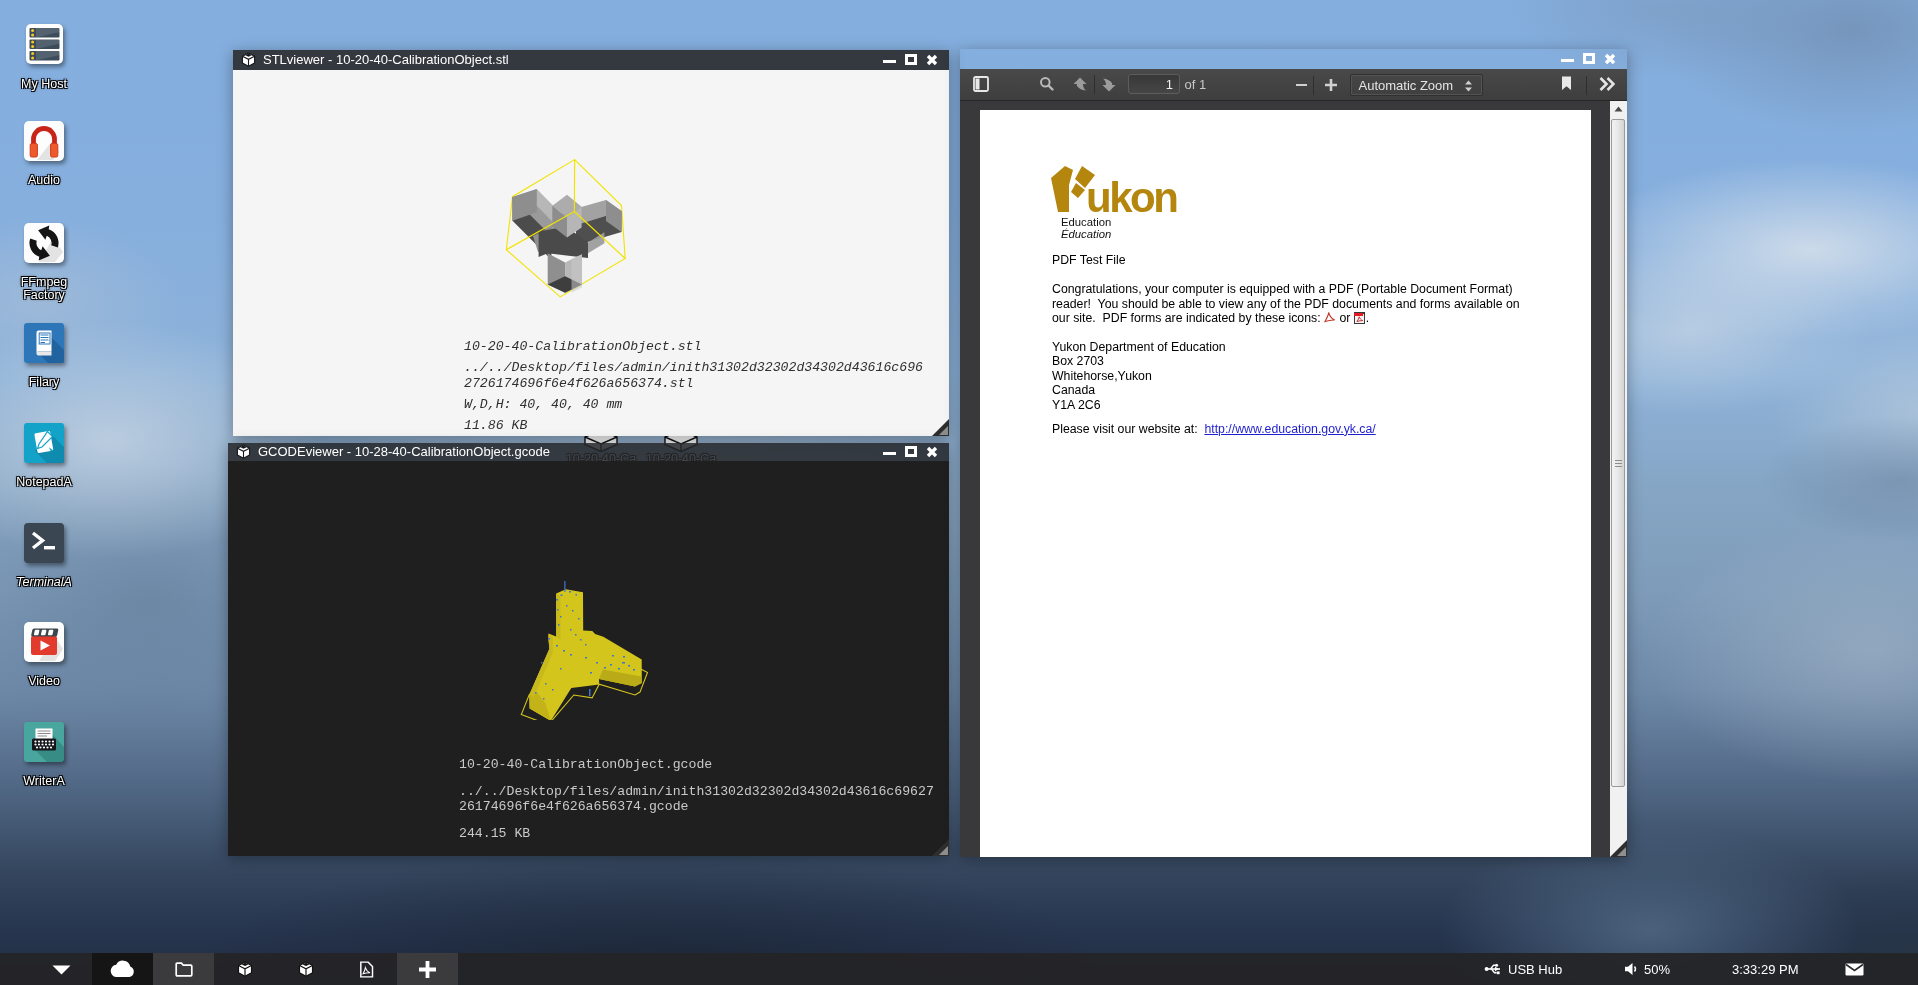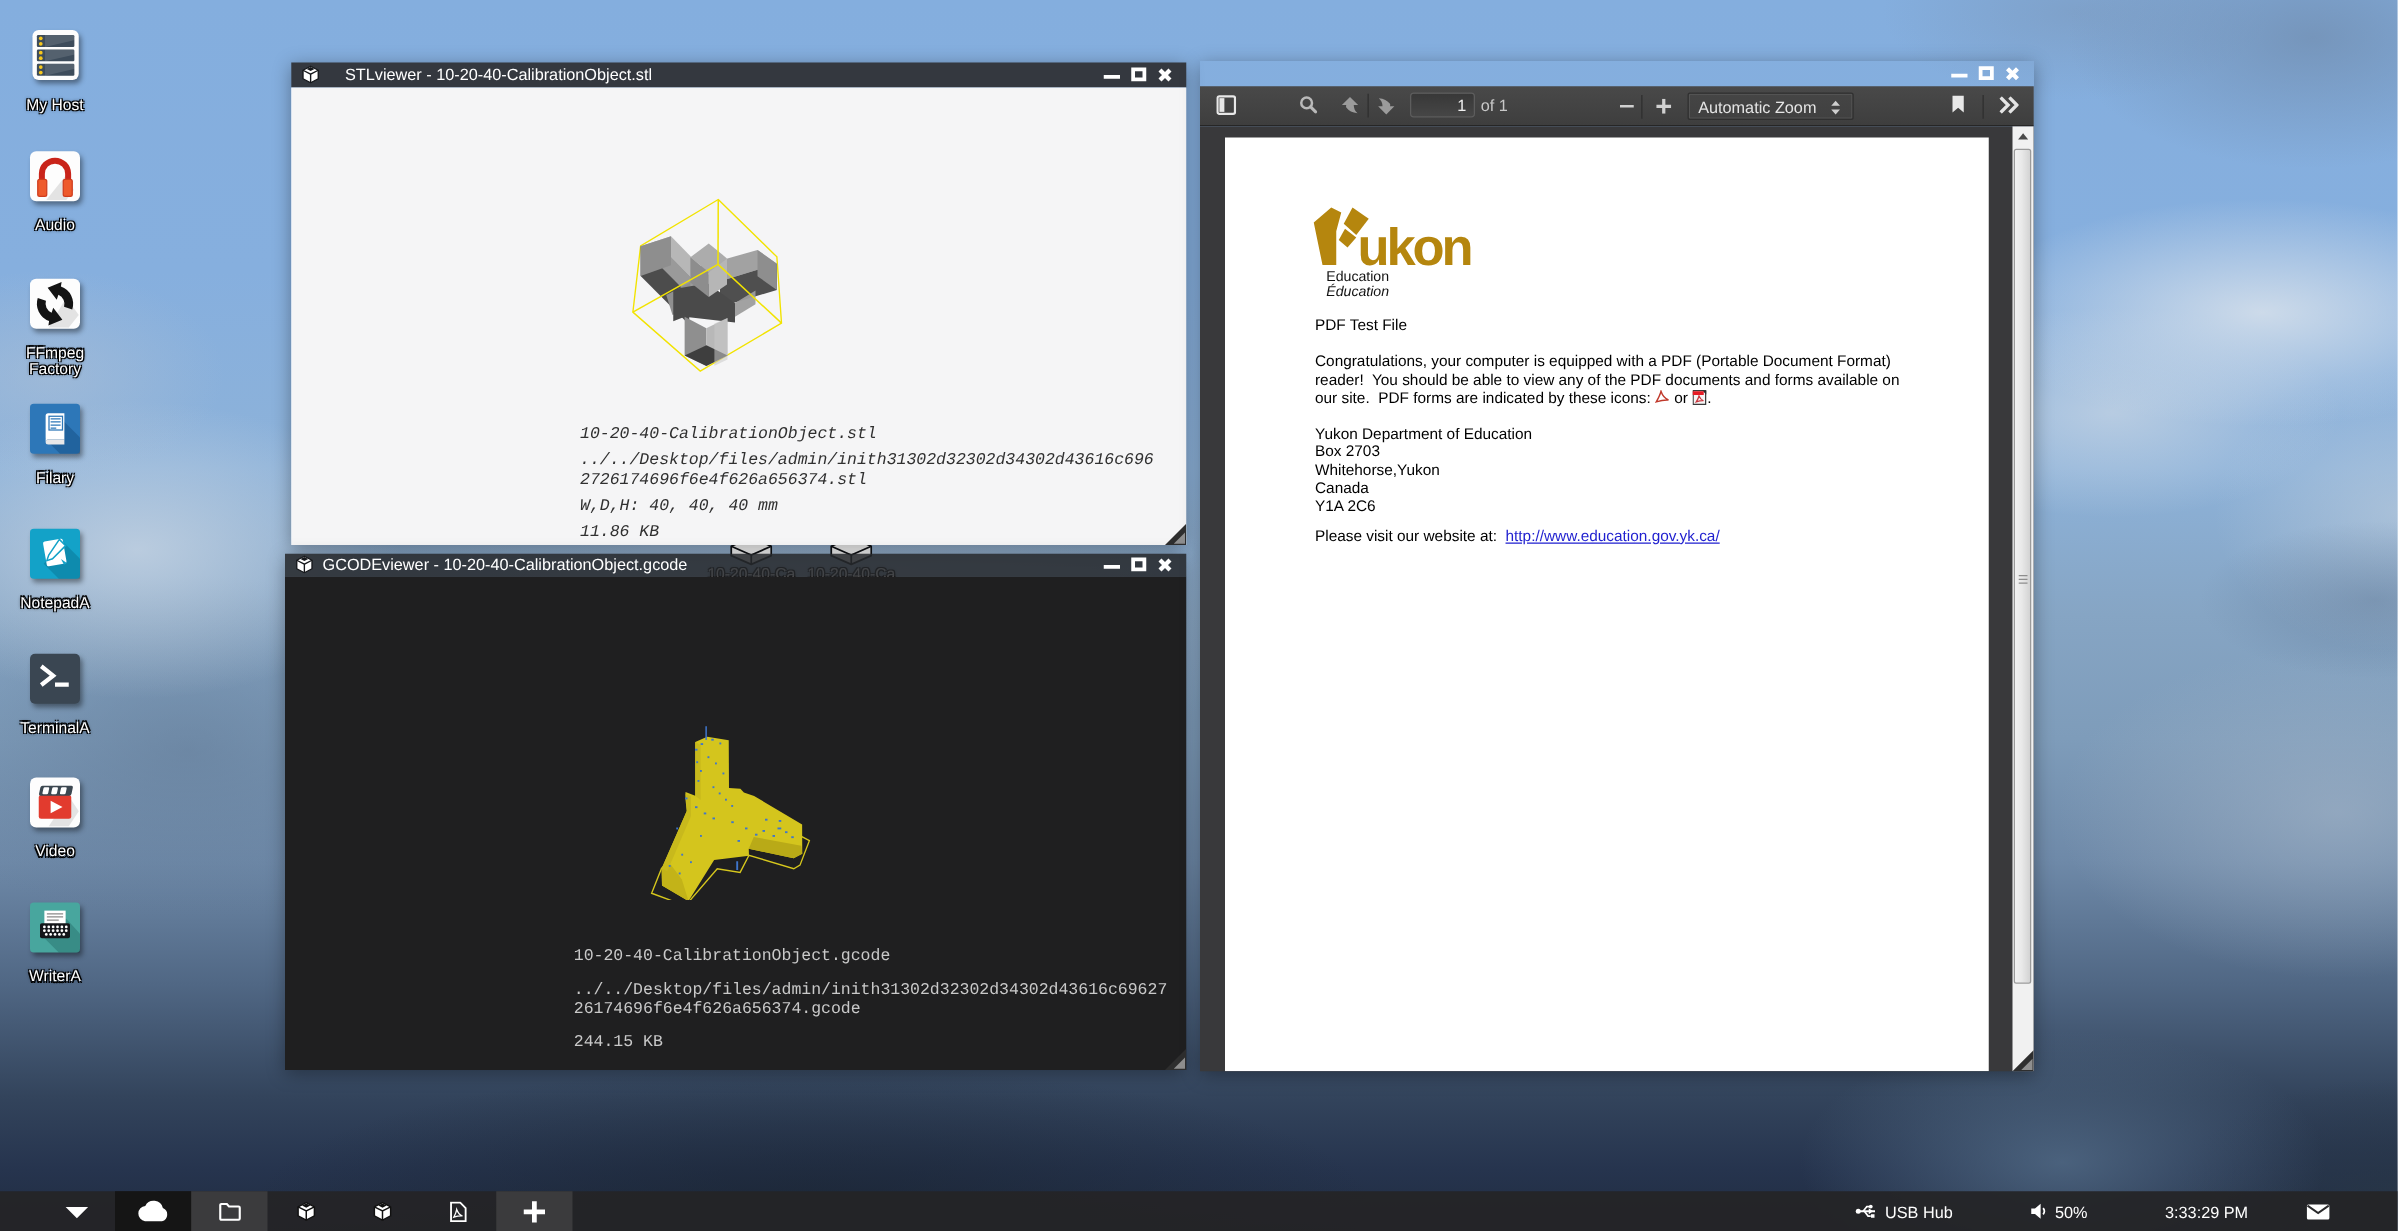--- a/index.html
+++ b/index.html
@@ -102,21 +102,21 @@
       <rect x="1" y="1" width="40" height="40" rx="3" fill="#13a2c8"></rect>
       <path d="M28 12 L41 25 V41 H24 L12 29 Z" fill="rgba(0,60,80,0.22)"></path>
       <g transform="rotate(-10 21 21)">
         <rect x="13" y="10" width="16" height="20" rx="1.5" fill="#fff"></rect>
         <path d="M25 26 l4 4 l-2.5 1 z" fill="#13a2c8"></path>
       </g>
       <path d="M24.5 9.5 L29.5 14.5 L19 25 L14.5 26.5 L16 22 Z" fill="#fff" stroke="#13a2c8" stroke-width="1.2"></path>
     </svg>
   <span class="lbl">NotepadA</span>
 </div>
-<div class="dicon" style="left:0; top:522px;">
+<div class="dicon" style="left:0; top:522px;font-style:italic;">
   <svg width="42" height="42" viewBox="0 0 42 42">
       <rect x="1" y="1" width="40" height="40" rx="4" fill="#3a4652"></rect>
       <path d="M10 11 L19.5 18.5 L10 26" fill="none" stroke="#fff" stroke-width="3.4"></path>
       <rect x="21" y="24" width="11" height="3.4" fill="#fff"></rect>
     </svg>
   <span class="lbl">TerminalA</span>
 </div>
 <div class="dicon" style="left:0; top:621px;">
   <svg width="42" height="42" viewBox="0 0 42 42">
       <rect x="1" y="1" width="40" height="40" rx="5" fill="#fdfdfd"></rect>
@@ -182,21 +182,21 @@
 
 <div class="win" id="stlwin" style="left:233px; top:49.5px; width:716px; height:386px;">
   <div class="tbar" style="height:20px; background:rgba(47,49,54,0.95);">
     <span style="margin-left:8px; display:flex;">
         <svg width="15" height="15" viewBox="0 0 15 15">
           <path d="M7.5 1 L13.6 4.2 V11 L7.5 14.2 L1.4 11 V4.2 Z" fill="#fff" stroke="#16181c" stroke-width="1.1" stroke-linejoin="round"></path>
           <path d="M1.4 4.2 L7.5 7.3 L13.6 4.2 M7.5 7.3 V14.2" stroke="#16181c" stroke-width="1.1" fill="none"></path>
           <path d="M7.5 1.6 L10.6 3.2 L7.5 4.8 L4.4 3.2 Z" fill="#16181c"></path>
         </svg>
       </span>
-    <span style="margin-left:20px;">STLviewer - 10-20-40-CalibrationObject.stl</span>
+    <span style="margin-left:7px;">STLviewer - 10-20-40-CalibrationObject.stl</span>
   </div>
   <div class="tbtns" style="height:20px;">
     <div class="wbtn-min"></div>
       <div class="wbtn-max"></div>
     <svg width="12" height="12" viewBox="0 0 12 12">
         <path d="M2 2 L10 10 M10 2 L2 10" stroke="#fff" stroke-width="3.4"></path>
       </svg>
   </div>
   <div style="position:absolute; left:0; top:20px; width:716px; height:366px; background:#f5f5f6; overflow:hidden;">
     <svg style="position:absolute; left:267px; top:85.5px;" width="132" height="147" viewBox="500 155 132 147">
@@ -237,21 +237,21 @@
 
 <div class="win" id="gwin" style="left:228px; top:442.5px; width:721px; height:413px;">
   <div class="tbar" style="height:18px; background:rgba(38,40,44,0.87);">
     <span style="margin-left:8px; display:flex;">
         <svg width="15" height="15" viewBox="0 0 15 15">
           <path d="M7.5 1 L13.6 4.2 V11 L7.5 14.2 L1.4 11 V4.2 Z" fill="#fff" stroke="#16181c" stroke-width="1.1" stroke-linejoin="round"></path>
           <path d="M1.4 4.2 L7.5 7.3 L13.6 4.2 M7.5 7.3 V14.2" stroke="#16181c" stroke-width="1.1" fill="none"></path>
           <path d="M7.5 1.6 L10.6 3.2 L7.5 4.8 L4.4 3.2 Z" fill="#16181c"></path>
         </svg>
       </span>
-    <span style="margin-left:7px;">GCODEviewer - 10-20-40-CalibrationObject.gcode</span>
+    <span style="margin-left:7px;">GCODEviewer - 10-28-40-CalibrationObject.gcode</span>
   </div>
   <div class="tbtns" style="top:0; height:18px;">
     <div class="wbtn-min"></div>
       <div class="wbtn-max"></div>
     <svg width="12" height="12" viewBox="0 0 12 12">
         <path d="M2 2 L10 10 M10 2 L2 10" stroke="#fff" stroke-width="3.4"></path>
       </svg>
   </div>
   <div style="position:absolute; left:0; top:18px; width:721px; height:395px; background:#1f1f20; overflow:hidden;">
     <svg style="position:absolute; left:284px; top:115.5px;" width="144" height="144" viewBox="512 576 144 144">

